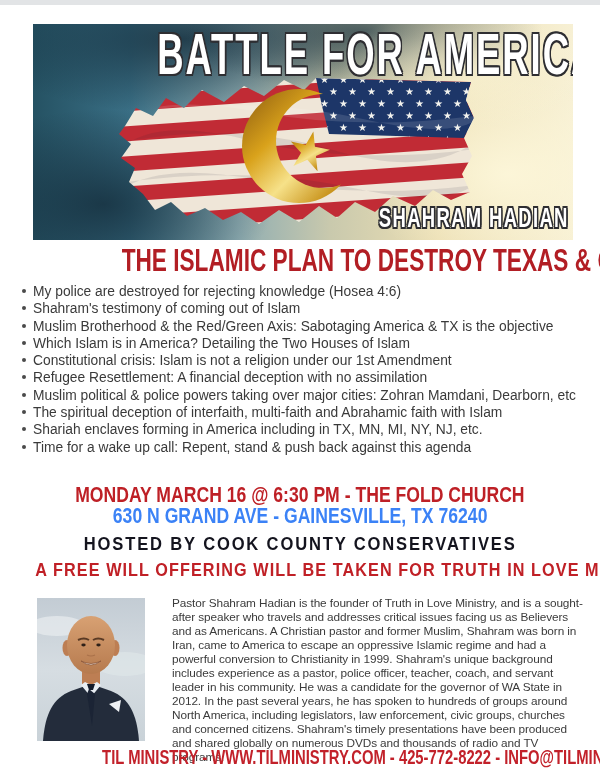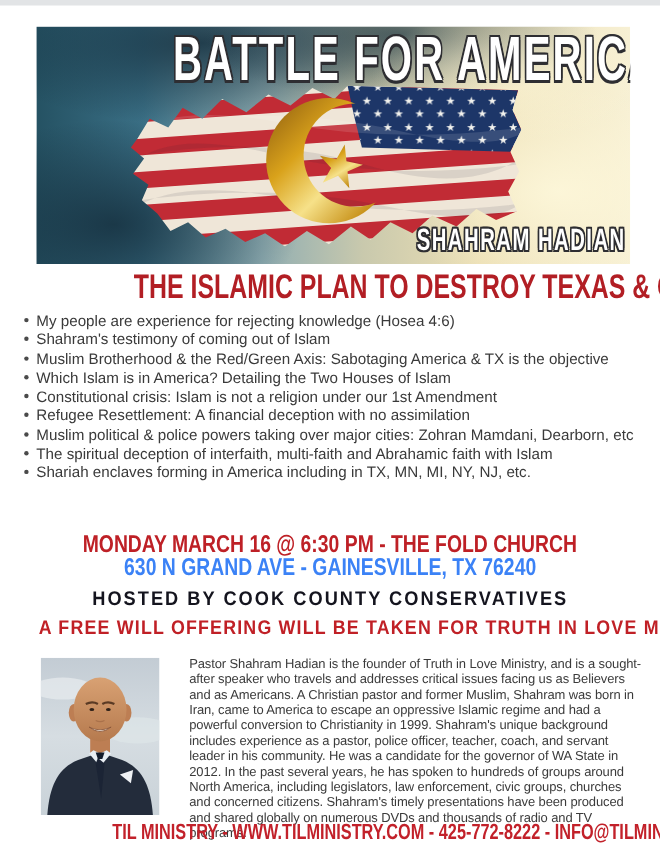--- a/index.html
+++ b/index.html
@@ -145,29 +145,30 @@
     <div class="banner-speaker">
       <span class="cond">SHAHRAM HADIAN</span>
     </div>
   </div>
 
   <div class="centered headline">
     <span class="cx">THE ISLAMIC PLAN TO DESTROY TEXAS &amp; OUR RESPONSE</span>
   </div>
 
   <ul class="topics">
-    <li>My people are experience for rejecting knowledge (Hosea 4:6)</li>
+    <li>My police are destroyed for rejecting knowledge (Hosea 4:6)</li>
     <li>Shahram's testimony of coming out of Islam</li>
     <li>Muslim Brotherhood &amp; the Red/Green Axis: Sabotaging America &amp; TX is the objective</li>
     <li>Which Islam is in America? Detailing the Two Houses of Islam</li>
     <li>Constitutional crisis: Islam is not a religion under our 1st Amendment</li>
     <li>Refugee Resettlement: A financial deception with no assimilation</li>
     <li>Muslim political &amp; police powers taking over major cities: Zohran Mamdani, Dearborn, etc</li>
     <li>The spiritual deception of interfaith, multi-faith and Abrahamic faith with Islam</li>
     <li>Shariah enclaves forming in America including in TX, MN, MI, NY, NJ, etc.</li>
+    <li>Time for a wake up call: Repent, stand &amp; push back against this agenda</li>
   </ul>
 
   <div class="centered event-line1">
     <span class="cx">MONDAY MARCH 16 @ 6:30 PM - THE FOLD CHURCH</span>
   </div>
   <div class="centered event-line2">
     <span class="cx">630 N GRAND AVE - GAINESVILLE, TX 76240</span>
   </div>
   <div class="centered hosted">
     <span class="cx">HOSTED BY COOK COUNTY CONSERVATIVES</span>

